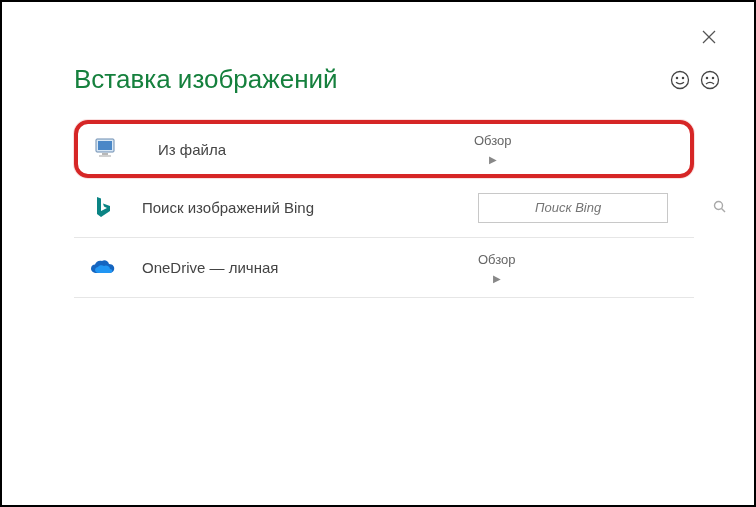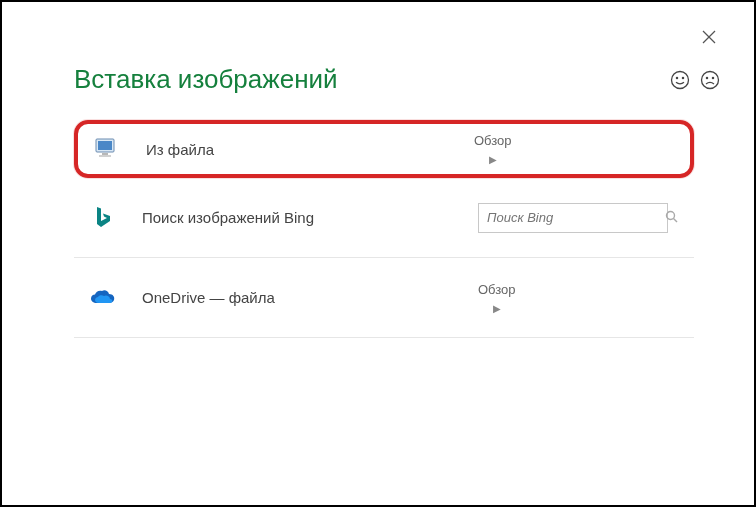--- a/index.html
+++ b/index.html
@@ -40,30 +40,31 @@
   }
   .options {
     position: absolute;
     top: 118px;
     left: 72px;
     right: 60px;
   }
   .option-row {
     display: flex;
     align-items: center;
-    height: 80px;
+    height: 60px;
     border-bottom: 1px solid #e6e6e6;
     padding: 0 6px 0 14px;
   }
   .option-row.first {
     border: 4px solid #d62626;
     border-radius: 14px;
     box-shadow: 0 0 0 1px rgba(214,38,38,.15);
     height: 58px;
     margin-bottom: 0;
+    gap: 12px;
   }
   .option-icon {
     width: 30px;
     height: 30px;
     display: flex;
     align-items: center;
     justify-content: center;
     margin-right: 24px;
     flex-shrink: 0;
   }
@@ -100,20 +101,21 @@
     padding: 0 8px;
   }
   .search-box input {
     border: none;
     outline: none;
     flex: 1;
     font-size: 13px;
     color: #000000;
     font-style: italic;
     background: transparent;
+    margin-left: 48px;
   }
   .search-box .mag {
     color: #a9a9a9;
   }
   .search-box .mag svg { width: 13px; height: 13px; }
 </style>
 </head>
 <body>
 
 <div class="close-btn">
@@ -184,21 +186,21 @@
     </div>
   </div>
 
   <div class="option-row">
     <div class="option-icon">
       <svg width="28" height="18" viewBox="0 0 28 18">
         <path d="M8 14 C4 14 2 12 2 9.5 C2 7 4 5.5 6 5.5 C7 2.5 10 1 13 2 C15 0.5 19 1 20 5 C24 5 26 8 25 11 C24.5 13 22 14 20 14 Z" fill="#1565c0"></path>
         <path d="M10 14 C7 14 6 12.5 6 11 C6 9 8 8 9 8 C10 6 13 5.5 15 7 C17 5.5 21 7 21 10 C23 10 24 12 23 13 C22.5 14 21 14 20 14 Z" fill="#2196f3"></path>
       </svg>
     </div>
-    <div class="option-label">OneDrive — файла</div>
+    <div class="option-label">OneDrive — личная</div>
     <div class="option-action">
       <span class="browse-link">
         <span>Обзор</span>
         <span class="arrow">▶</span>
       </span>
     </div>
   </div>
 
 </div>
 

